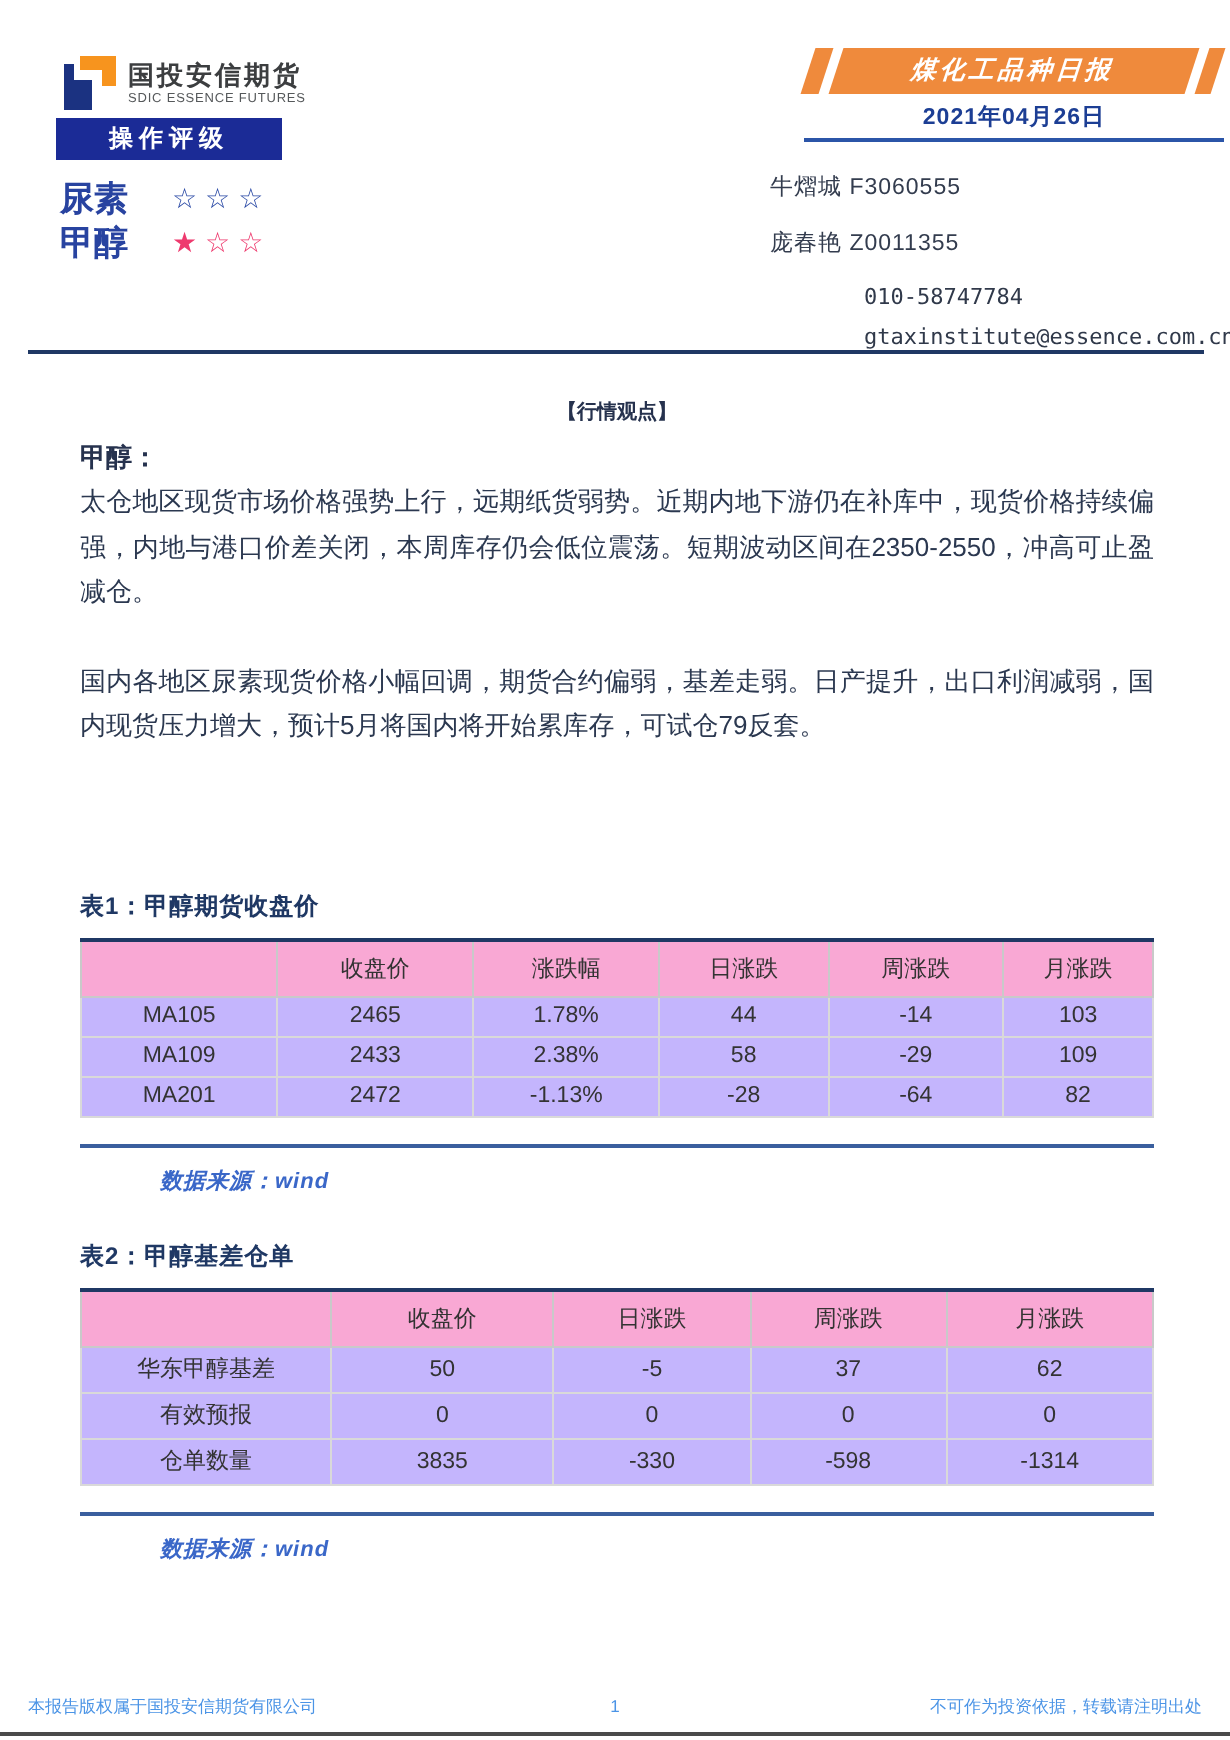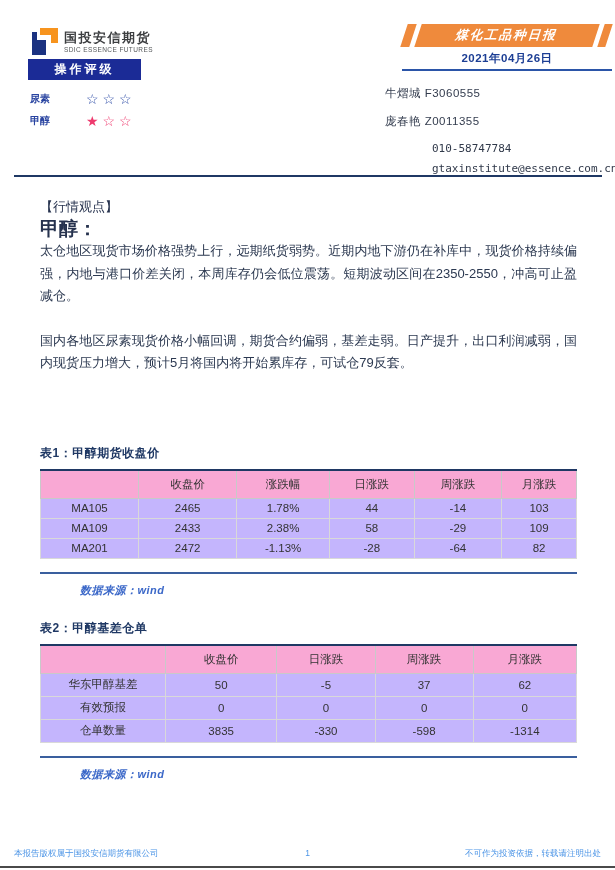--- a/index.html
+++ b/index.html
@@ -12,21 +12,21 @@
   .brand-text{position:absolute;left:64px;top:31px;line-height:1;}
   .brand-name{font-size:13px;font-weight:700;color:#3c3e40;letter-spacing:1.5px;}
   .brand-sub{font-size:6.5px;color:#55585a;letter-spacing:.4px;margin-top:3px;}
   .rating-box{
     position:absolute;left:28px;top:59px;width:113px;height:21px;background:#1b2b96;
     color:#fff;font-size:12px;font-weight:700;letter-spacing:3px;
     display:flex;align-items:center;justify-content:center;
   }
   .rating-rows{position:absolute;left:30px;top:88px;}
   .rating-row{display:flex;align-items:center;height:22px;}
-  .rating-label{width:56px;font-size:10px;font-weight:700;color:#2843a0;}
+  .rating-label{width:56px;font-size:17px;font-weight:700;color:#2843a0;}
   .stars{font-size:14px;letter-spacing:4px;line-height:1;}
   .stars-blue{color:#2c4ba6;}
   .stars-pink{color:#ee3a6e;}
 
   .banner{position:absolute;left:402px;top:24px;width:210px;height:23px;}
   .banner .edge-l,.banner .main,.banner .edge-r{position:absolute;top:0;bottom:0;background:#ef8a3c;transform:skewX(-18deg);}
   .banner .edge-l{left:2px;width:9px;}
   .banner .edge-r{right:3px;width:8px;}
   .banner .main{left:16px;right:16px;display:flex;align-items:center;justify-content:center;}
   .banner .main span{color:#fff;font-size:12.5px;font-weight:700;letter-spacing:2px;}
@@ -34,22 +34,22 @@
     font-size:11.5px;font-weight:700;color:#1c3e94;letter-spacing:.5px;}
   .date-underline{position:absolute;left:402px;top:69px;width:210px;height:0;border-bottom:2px solid #2b55a8;}
 
   .contacts{position:absolute;left:385px;top:86px;font-size:11.5px;color:#333c4e;}
   .contact-line{margin-bottom:13px;letter-spacing:.5px;}
   .contact-mono{font-family:"DejaVu Sans Mono",monospace;font-size:11px;color:#30394a;margin-bottom:7px;letter-spacing:0;margin-left:47px;}
   .header-rule{position:absolute;left:14px;top:175px;width:588px;height:0;border-bottom:2.5px solid #1f3864;}
 
   
   .content{position:absolute;left:40px;top:196px;width:537px;}
-  .section-title{font-size:13px;font-weight:400;color:#26324e;line-height:22px;}
-  .vp-heading{font-size:19px;font-weight:700;color:#26324e;line-height:22px;}
+  .section-title{font-size:10px;font-weight:700;color:#26324e;line-height:22px;text-align:center;}
+  .vp-heading{font-size:13px;font-weight:700;color:#26324e;line-height:22px;}
   .vp-text{font-size:13px;line-height:22.5px;text-align:justify;color:#2b3850;}
   .vp-block-1{margin-bottom:22px;}
 
   .figure{margin-top:70px;}
   .figure-2{margin-top:22px;}
   .figure-title{font-size:12px;font-weight:700;color:#1f3864;margin-bottom:7px;letter-spacing:.5px;margin-top:18px;}
   table{width:100%;border-collapse:collapse;border-top:2.5px solid #1f3864;
     font-size:11.5px;color:#333;table-layout:fixed;}
   th{background:#f9a8d4;font-weight:400;padding:6px 3px;border:1px solid #c9c9c9;border-top:none;text-align:center;}
   td{padding:3.5px 3px;border:1px solid #d9d9d9;text-align:center;background:#c4b5fd;}

